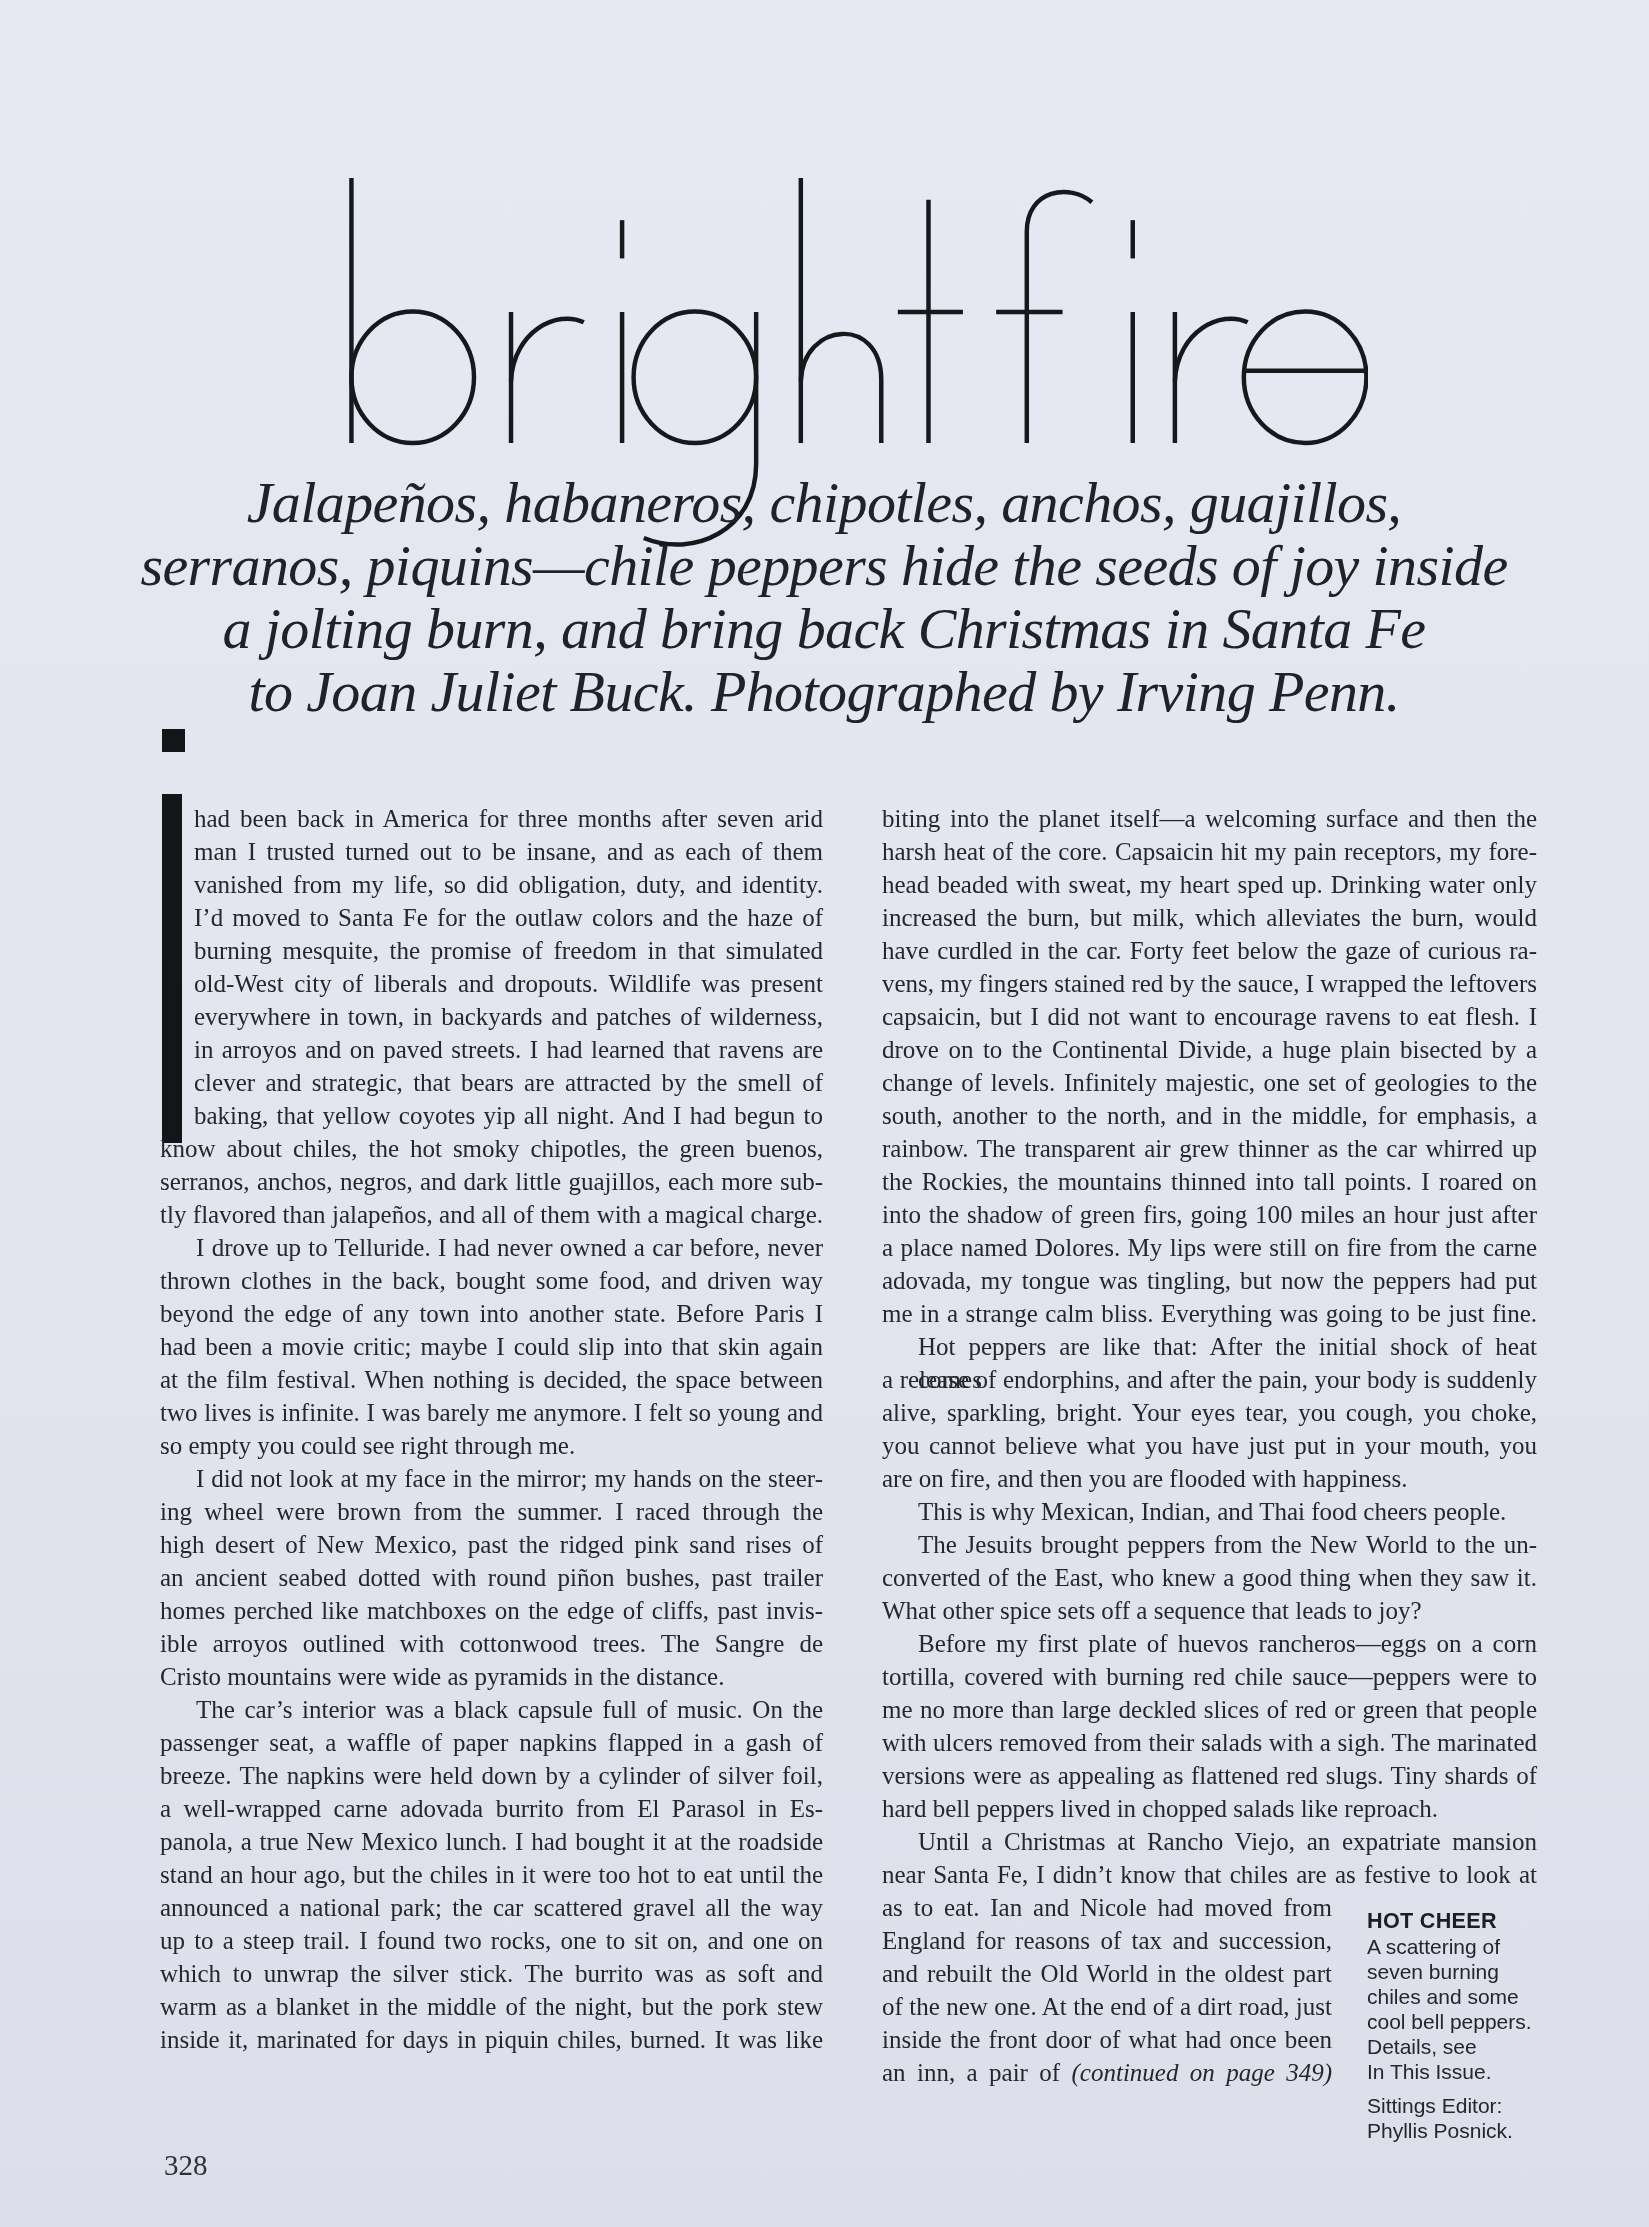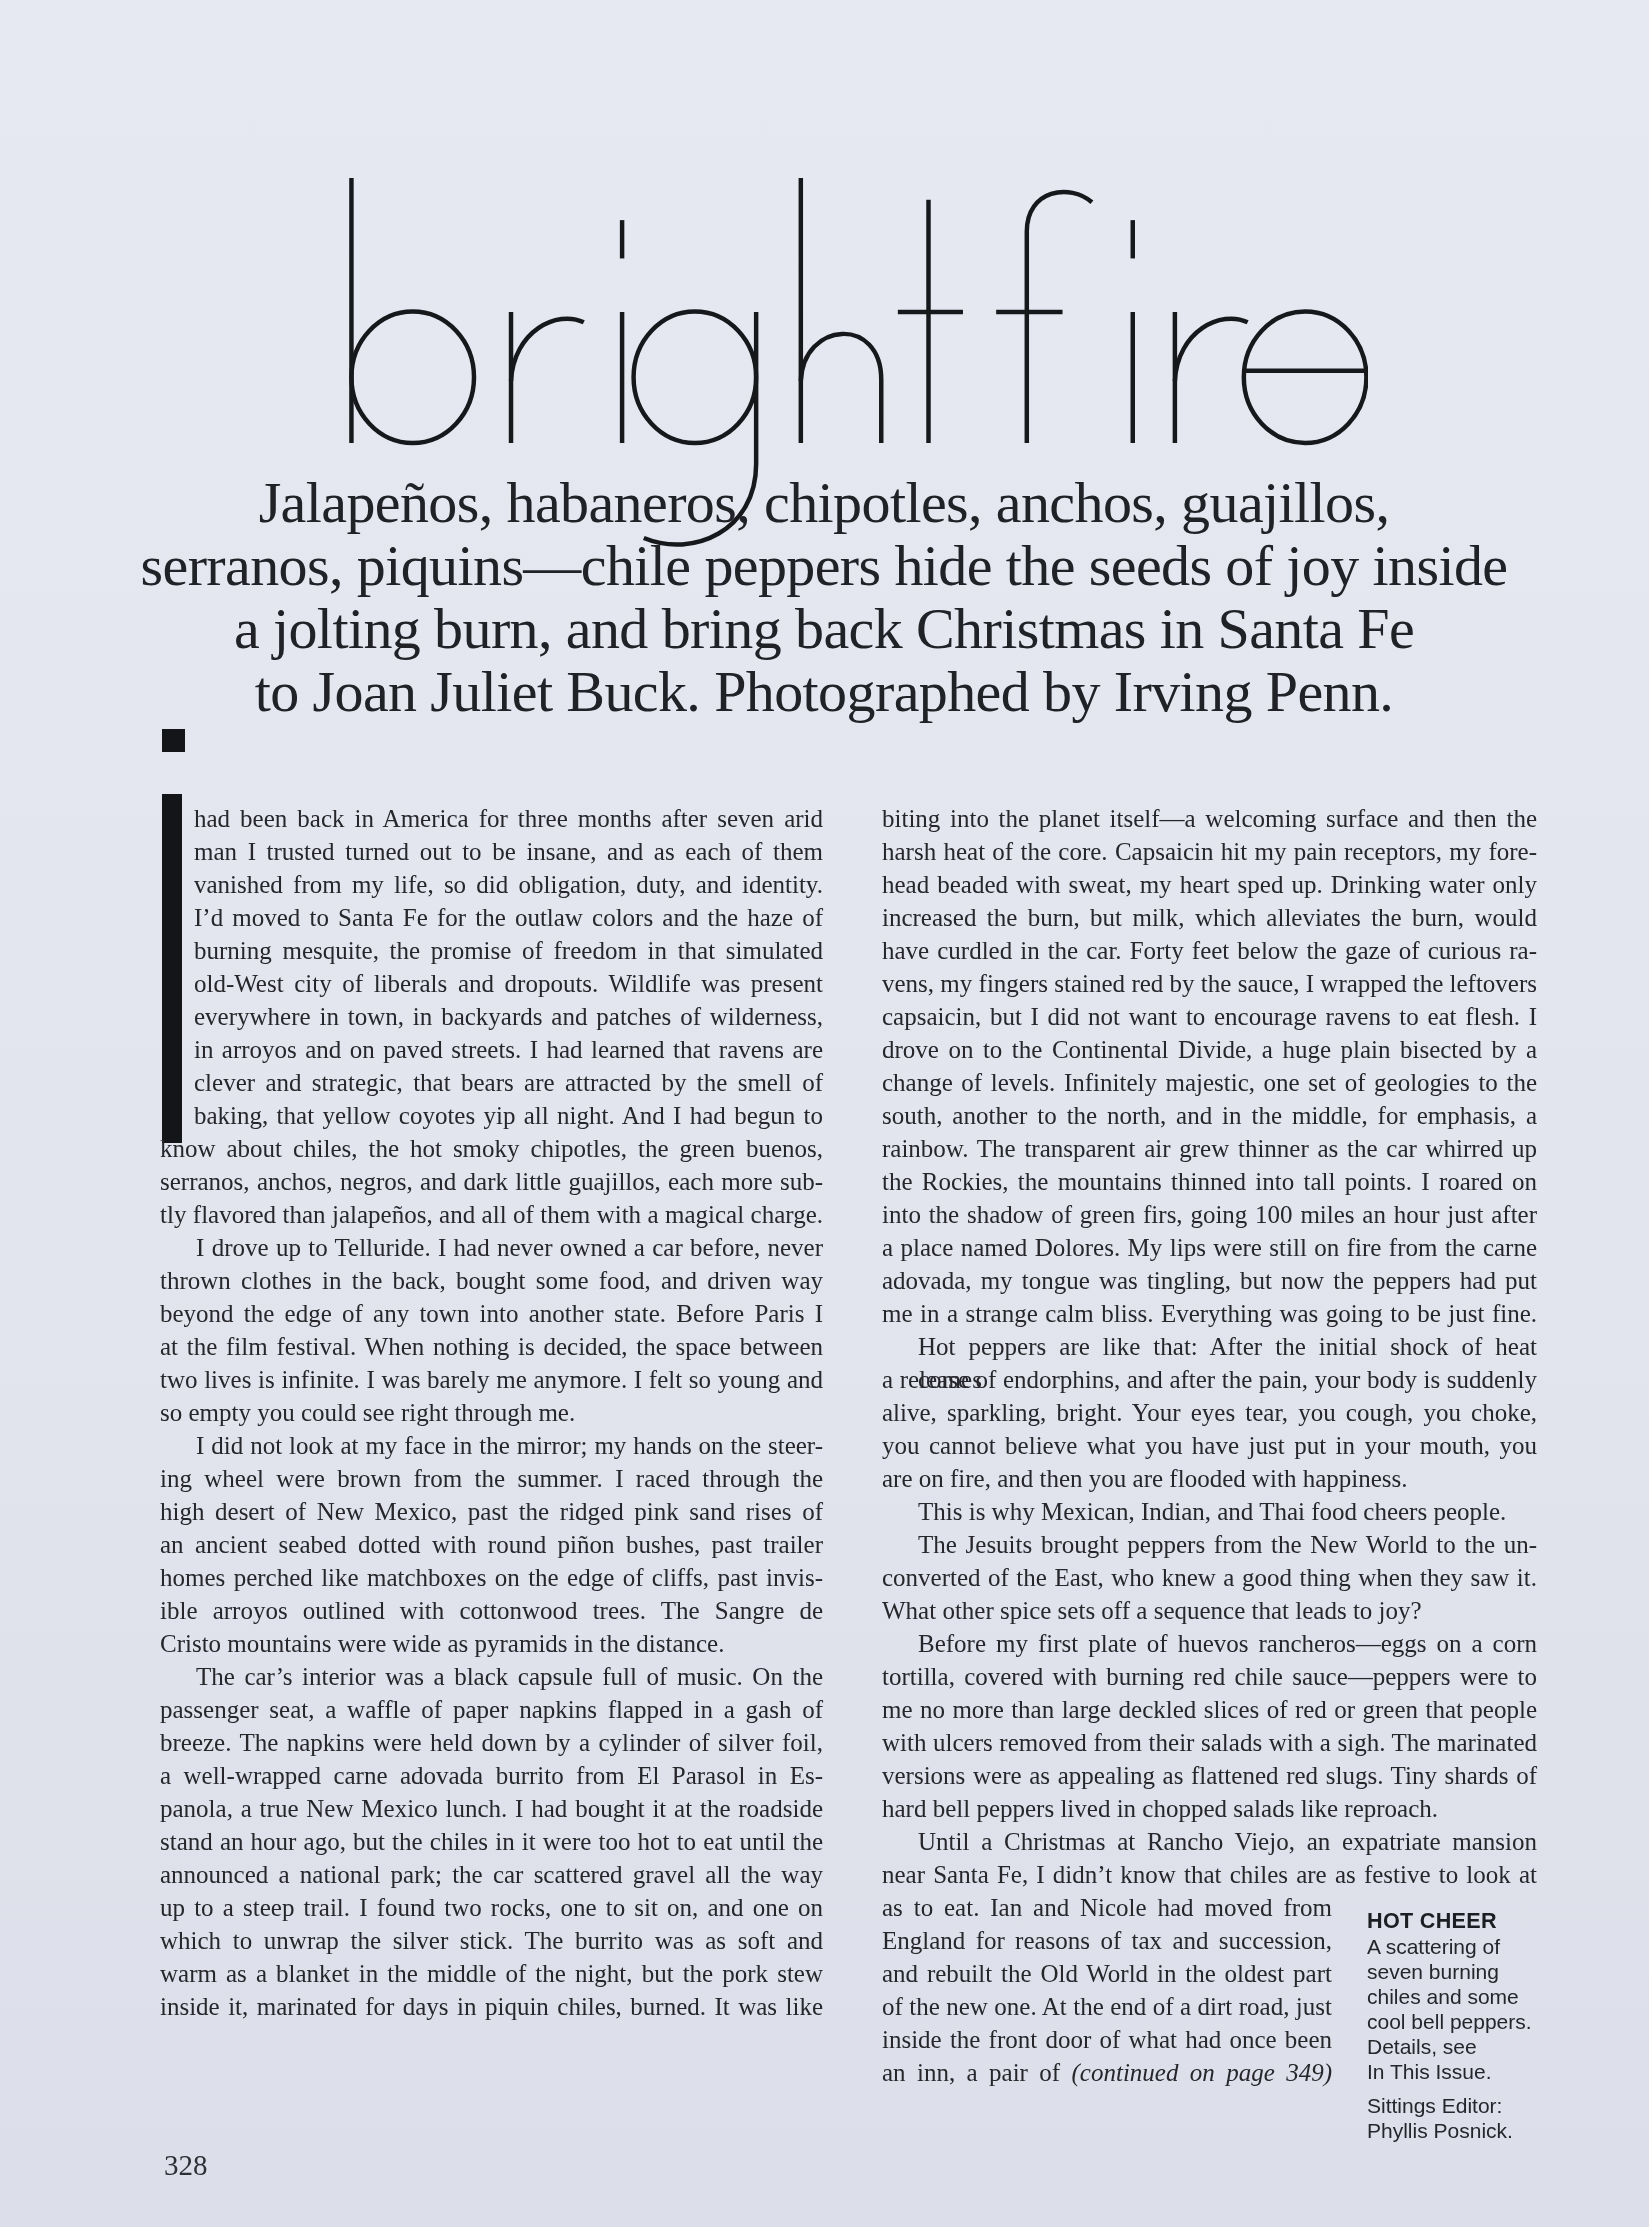--- a/index.html
+++ b/index.html
@@ -17,21 +17,21 @@
     background:linear-gradient(180deg,var(--paper-hi) 0%,var(--paper) 55%,var(--paper-lo) 100%);
     color:var(--ink);
   }
   
   .headline{position:absolute;left:346px;top:178px;width:1022px;height:383px;}
   .headline svg{width:100%;height:100%;display:block;}
   .headline .sr{position:absolute;left:0;top:0;opacity:0;font-size:1.3px;}
   
   .deck{
     position:absolute;left:25px;top:471px;width:1598px;
-    text-align:center;color:#212227;
+    text-align:center;font-style:italic;color:#212227;
     font-size:58px;line-height:63px;letter-spacing:-0.6px;
   }
   
   .dropcap-dot{position:absolute;left:162px;top:729px;width:23px;height:23px;background:var(--ink-bar);}
   .dropcap-bar{position:absolute;left:162px;top:794px;width:20px;height:349px;background:var(--ink-bar);}
   
   .col{position:absolute;top:802px;font-size:25px;color:var(--ink);}
   .col-left{left:160px;width:663px;}
   .col-right{left:882px;width:655px;}
   .beside-bar{padding-left:34px;}
@@ -118,20 +118,21 @@
         <div class="bl">clever and strategic, that bears are attracted by the smell of</div>
         <div class="bl">baking, that yellow coyotes yip all night. And I had begun to</div>
     </div>
     <div>
       <div class="bl">know about chiles, the hot smoky chipotles, the green buenos,</div>
         <div class="bl">serranos, anchos, negros, and dark little guajillos, each more sub-</div>
         <div class="bl">tly flavored than jalapeños, and all of them with a magical charge.</div>
         <div class="bl indent">I drove up to Telluride. I had never owned a car before, never</div>
         <div class="bl">thrown clothes in the back, bought some food, and driven way</div>
         <div class="bl">beyond the edge of any town into another state. Before Paris I</div>
+        <div class="bl">had been a movie critic; maybe I could slip into that skin again</div>
         <div class="bl">at the film festival. When nothing is decided, the space between</div>
         <div class="bl">two lives is infinite. I was barely me anymore. I felt so young and</div>
         <div class="bl short">so empty you could see right through me.</div>
         <div class="bl indent">I did not look at my face in the mirror; my hands on the steer-</div>
         <div class="bl">ing wheel were brown from the summer. I raced through the</div>
         <div class="bl">high desert of New Mexico, past the ridged pink sand rises of</div>
         <div class="bl">an ancient seabed dotted with round piñon bushes, past trailer</div>
         <div class="bl">homes perched like matchboxes on the edge of cliffs, past invis-</div>
         <div class="bl">ible arroyos outlined with cottonwood trees. The Sangre de</div>
         <div class="bl short">Cristo mountains were wide as pyramids in the distance.</div>

